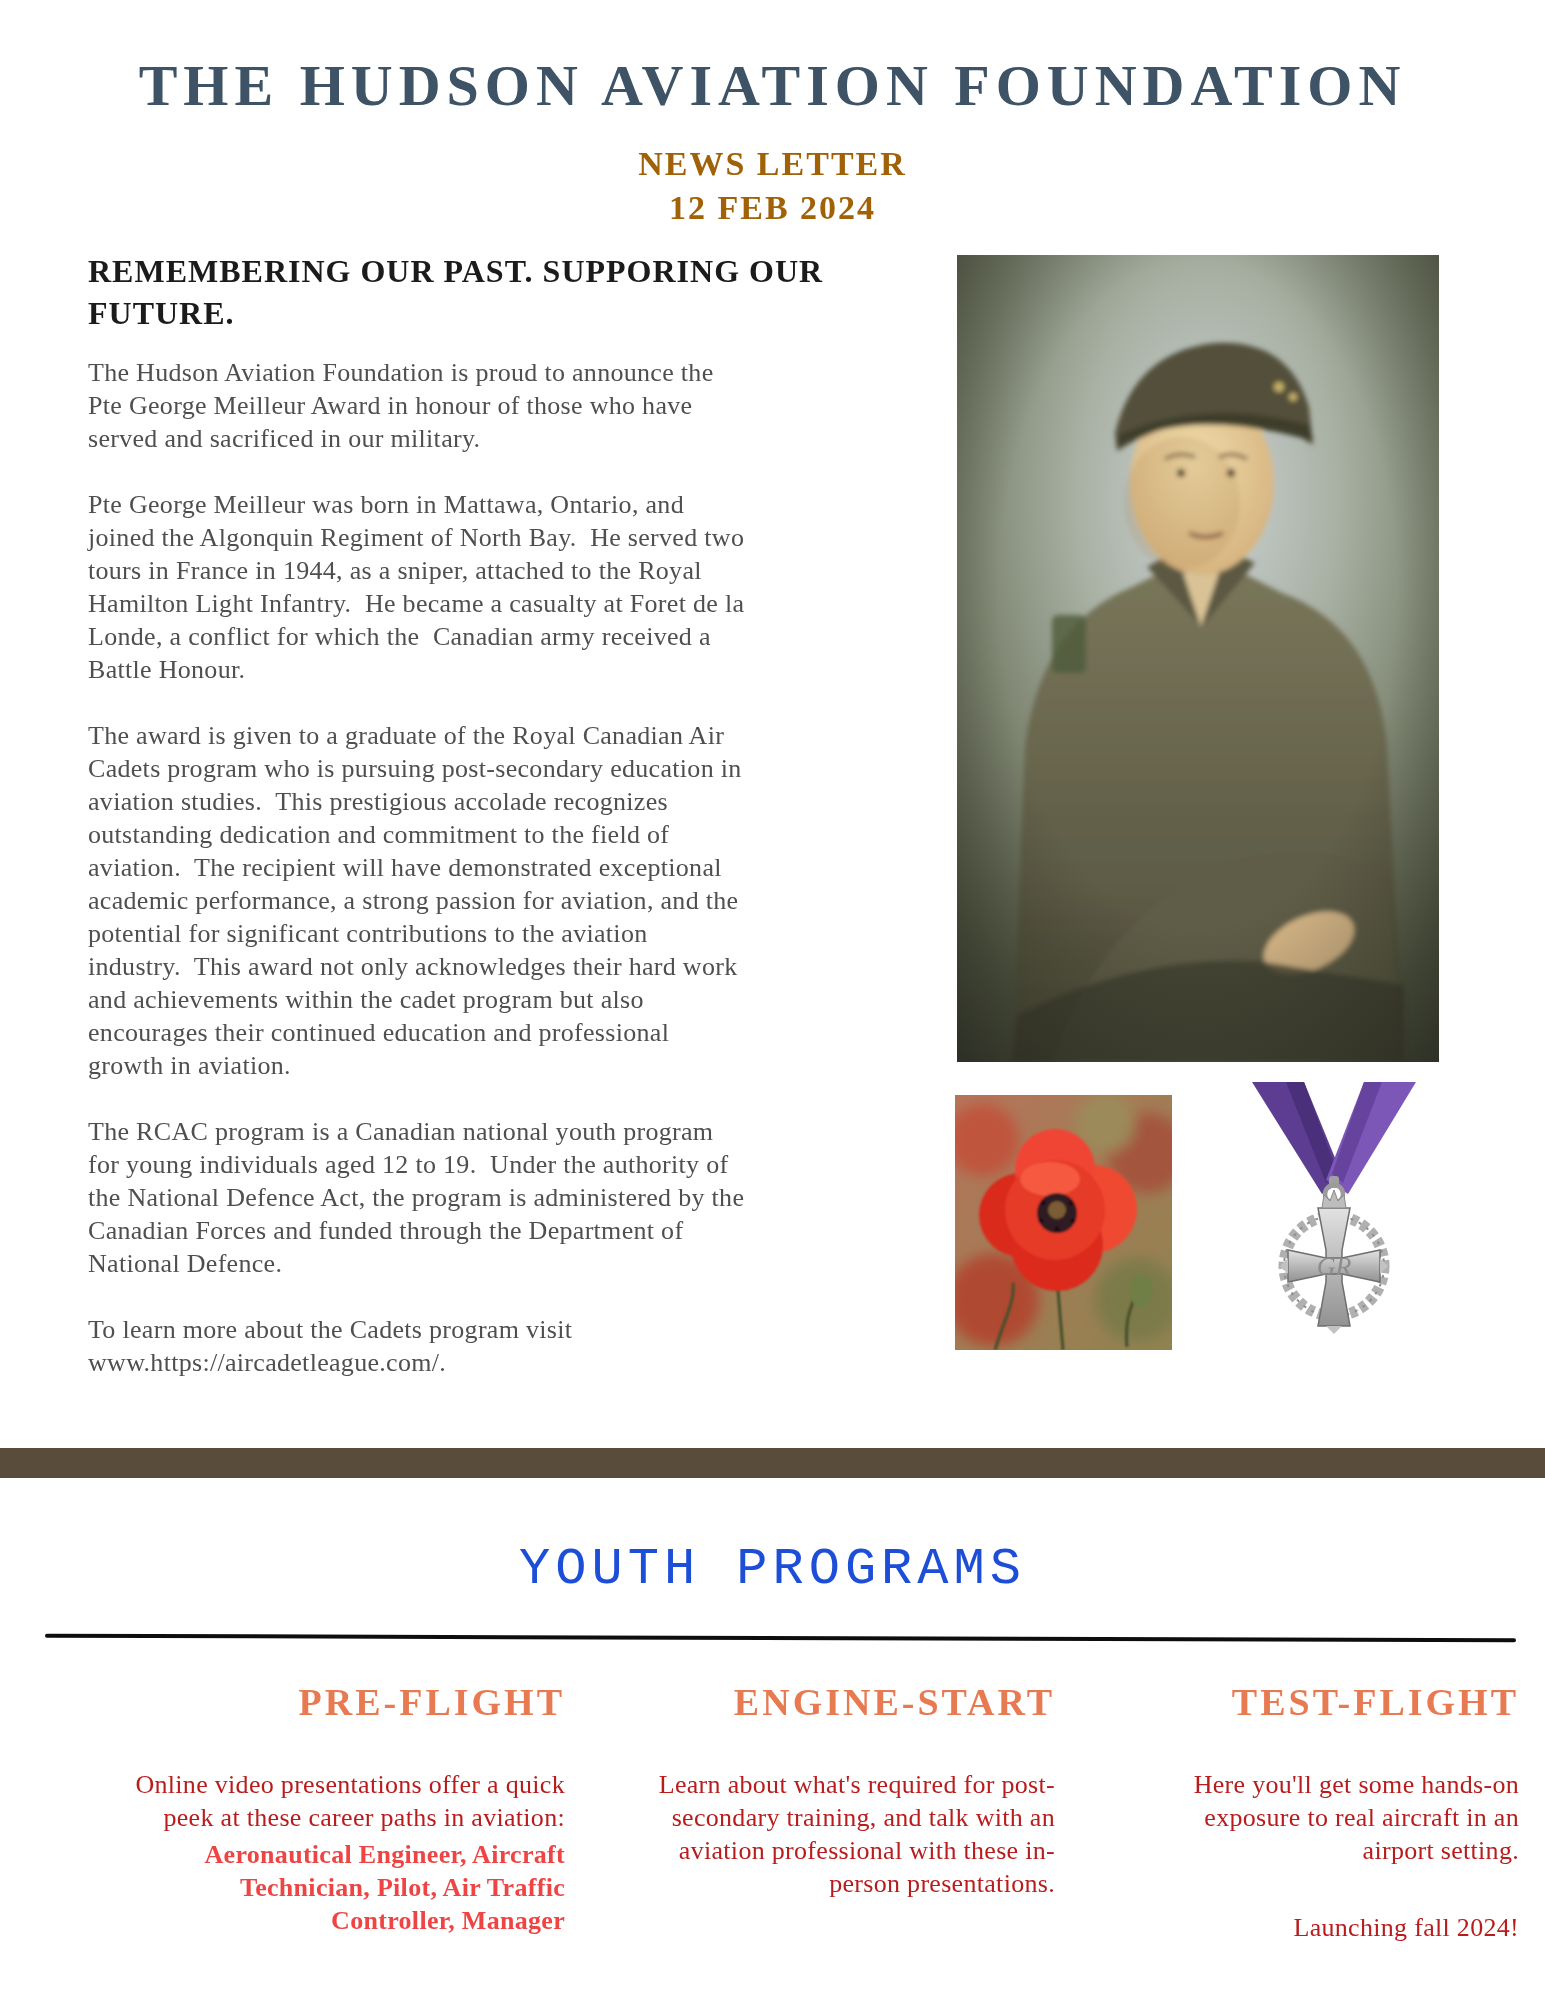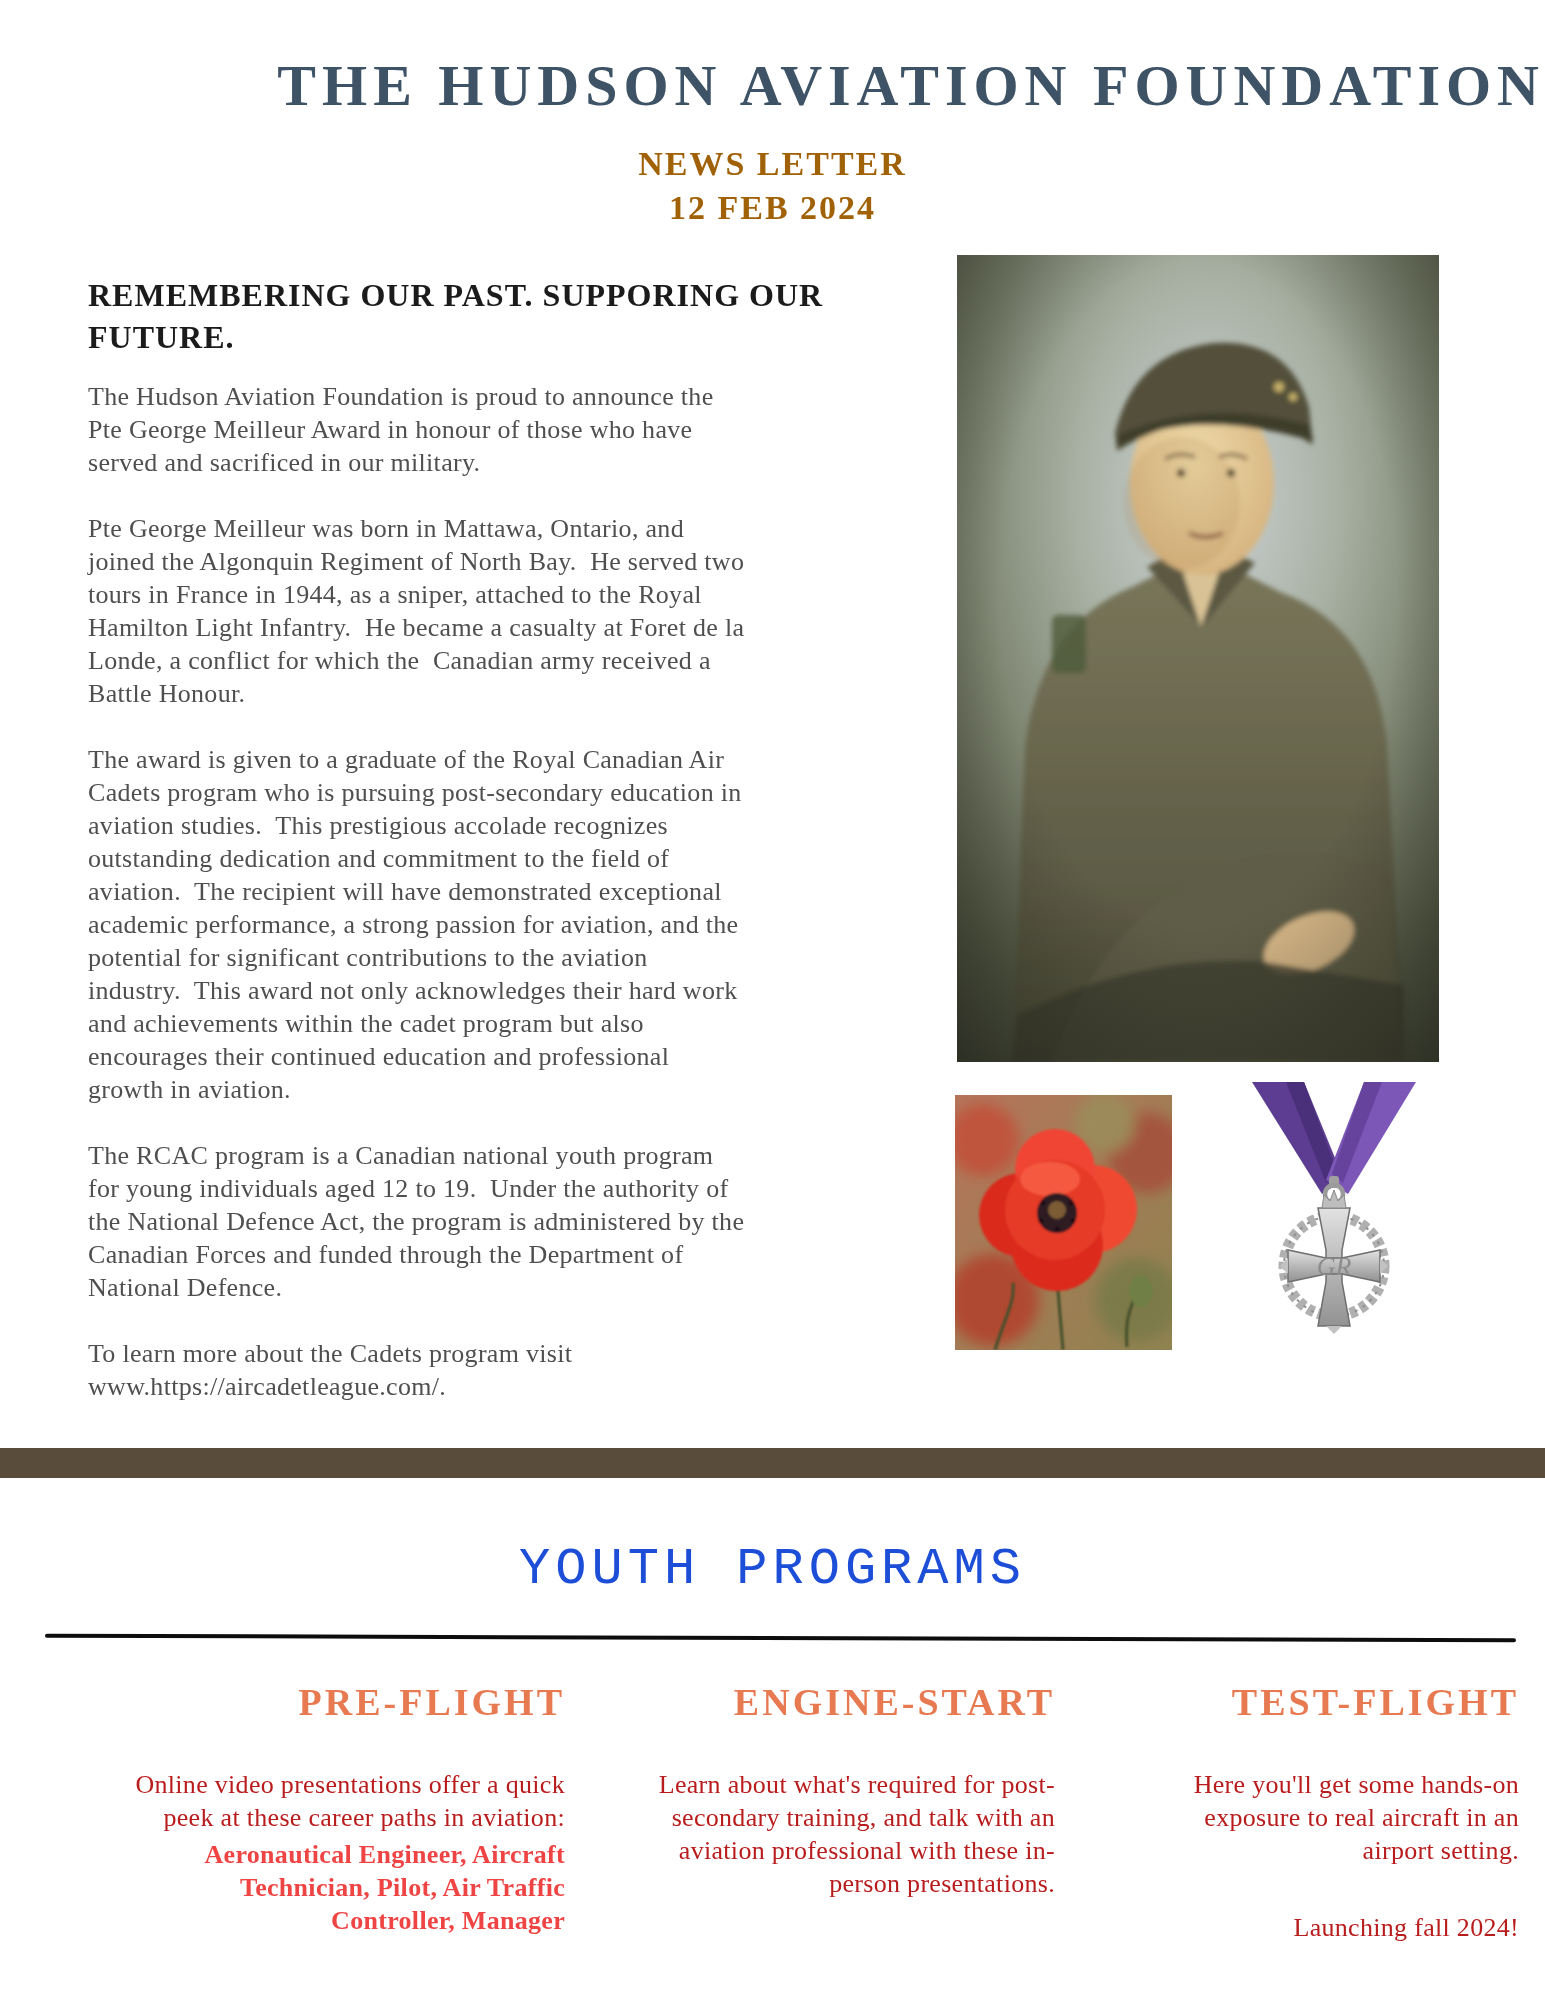--- a/index.html
+++ b/index.html
@@ -6,31 +6,31 @@
   .page{
     position:relative;
     width:1545px;height:2000px;
     background:#ffffff;
     font-family:"Liberation Serif","DejaVu Serif",serif;
     overflow:hidden;
   }
   
   .masthead-title{
     position:absolute;left:0;top:52px;width:1545px;
-    margin:0;text-align:right;
+    margin:0;text-align:center;
     font-size:58px;font-weight:600;letter-spacing:6px;
     color:#3E5366;white-space:nowrap;
   }
   .masthead-sub{
     position:absolute;left:0;top:142px;width:1545px;
     text-align:center;color:#a16207;
     font-size:34px;font-weight:700;letter-spacing:2px;line-height:44px;
   }
   
-  .article{position:absolute;left:88px;top:250px;width:830px;margin-top:24px;}
+  .article{position:absolute;left:88px;top:250px;width:830px;}
   .article h2{
     margin:0 0 22px 0;
     font-size:32px;font-weight:700;letter-spacing:1px;
     line-height:42px;color:#1B1B1B;white-space:pre-wrap;
   }
   .article p{
     margin:0 0 33px 0;
     font-size:26px;line-height:33px;letter-spacing:.3px;
     color:#4F4F4F;white-space:pre-wrap;
   }

